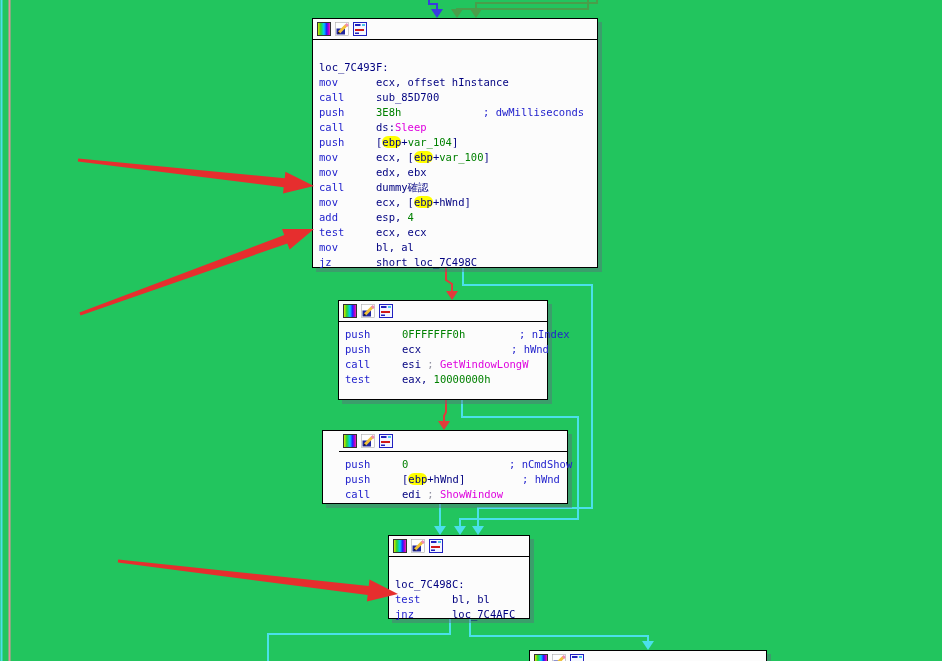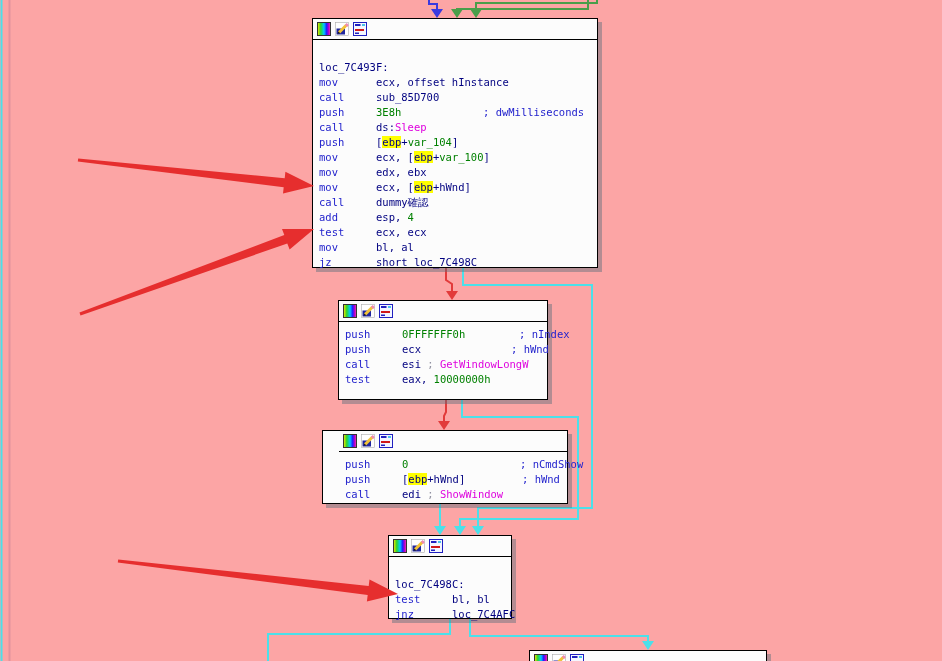--- a/index.html
+++ b/index.html
@@ -1,33 +1,33 @@
 <!DOCTYPE html>
 <html><head>
 <meta charset="utf-8">
 <style>
   html,body{margin:0;padding:0;background:#def2f9;}
-  .canvas{position:relative;width:942px;height:661px;background:#fca5a5;overflow:hidden;
+  .canvas{position:relative;width:942px;height:661px;background:#22c55e;overflow:hidden;
           font-family:"DejaVu Sans Mono",monospace;}
   svg.layer{position:absolute;left:0;top:0;}
   #edges{z-index:1;}
   .node{position:absolute;background:#fcfcfc;border:1px solid #000;box-sizing:border-box;
         box-shadow:4px 4px 0 rgba(90,110,125,.45);z-index:2;}
   .titlebar{height:20px;border-bottom:1px solid #000;display:flex;align-items:center;
             gap:4px;padding-left:4px;background:#fcfcfc;}
   .nicon{width:14px;height:14px;display:block;cursor:pointer;}
   .code{padding:5px 0 0 6px;font-size:10.5px;color:#000;}
   .ln{height:15px;line-height:15px;white-space:pre;position:relative;}
   .tk-m{display:inline-block;width:57px;color:#2323cd;}
   .tk-lb{color:#000080;}
   .tk-r{color:#000080;}
   .tk-n{color:#008000;}
   .tk-a{color:#de00de;}
   .tk-g{color:#9090a0;}
-  .tk-h{color:#000080;background:#ffff00;}
+  .tk-h{color:#000080;background:#ffff00;border-radius:6px;}
   .cmt{position:absolute;top:0;color:#2323cd;}
   #annots{z-index:5;}
 </style>
 </head>
 <body>
 
 <div class="canvas">
   <svg id="edges" class="layer" width="942" height="661">
     <defs>
       <linearGradient id="rainbow" x1="0" y1="0" x2="1" y2="0">
@@ -85,22 +85,22 @@
         <div class="code">
           <div class="ln"></div>
           <div class="ln"><span class="tk-lb">loc_7C493F:</span></div>
           <div class="ln"><span class="tk-m">mov</span><span class="tk-r">ecx, offset hInstance</span></div>
           <div class="ln"><span class="tk-m">call</span><span class="tk-r">sub_85D700</span></div>
           <div class="ln"><span class="tk-m">push</span><span class="tk-n">3E8h</span><span class="cmt" style="left: 164px;">; dwMilliseconds</span></div>
           <div class="ln"><span class="tk-m">call</span><span class="tk-r">ds:</span><span class="tk-a">Sleep</span></div>
           <div class="ln"><span class="tk-m">push</span><span class="tk-r">[</span><span class="tk-h">ebp</span><span class="tk-r">+</span><span class="tk-n">var_104</span><span class="tk-r">]</span></div>
           <div class="ln"><span class="tk-m">mov</span><span class="tk-r">ecx, [</span><span class="tk-h">ebp</span><span class="tk-r">+</span><span class="tk-n">var_100</span><span class="tk-r">]</span></div>
           <div class="ln"><span class="tk-m">mov</span><span class="tk-r">edx, ebx</span></div>
+          <div class="ln"><span class="tk-m">call</span><span class="tk-r">dummy確認</span></div>
           <div class="ln"><span class="tk-m">mov</span><span class="tk-r">ecx, [</span><span class="tk-h">ebp</span><span class="tk-r">+hWnd]</span></div>
-          <div class="ln"><span class="tk-m">call</span><span class="tk-r">dummy確認</span></div>
           <div class="ln"><span class="tk-m">add</span><span class="tk-r">esp, </span><span class="tk-n">4</span></div>
           <div class="ln"><span class="tk-m">test</span><span class="tk-r">ecx, ecx</span></div>
           <div class="ln"><span class="tk-m">mov</span><span class="tk-r">bl, al</span></div>
           <div class="ln"><span class="tk-m">jz</span><span class="tk-r">short loc_7C498C</span></div>
         </div>
       </div>
       <div class="node" style="left: 338px; top: 300px; width: 210px; height: 100px;">
         <div class="titlebar">
           <svg viewBox="0 0 14 14" class="nicon">
             <rect x="0.5" y="0.5" width="13" height="13" fill="url(#rainbow)" stroke="#333"></rect>
@@ -141,26 +141,26 @@
           </svg>
           <svg viewBox="0 0 14 14" class="nicon">
             <rect x="0.5" y="0.5" width="13" height="13" fill="#f4f7ff" stroke="#2020c0"></rect>
             <rect x="2" y="2" width="5.5" height="2" fill="#2020c0"></rect>
             <rect x="9" y="2" width="3" height="2" fill="#49c4e8"></rect>
             <rect x="2" y="7" width="9" height="2" fill="#d01818"></rect>
             <rect x="2" y="10.5" width="4" height="1.5" fill="#2020c0"></rect>
           </svg>
         </div>
         <div class="code">
-          <div class="ln"><span class="tk-m">push</span><span class="tk-n">0</span><span class="cmt" style="left: 175px;">; nCmdShow</span></div>
+          <div class="ln"><span class="tk-m">push</span><span class="tk-n">0</span><span class="cmt" style="left: 164px;">; nCmdShow</span></div>
           <div class="ln"><span class="tk-m">push</span><span class="tk-r">[</span><span class="tk-h">ebp</span><span class="tk-r">+hWnd]</span><span class="cmt" style="left: 177px;">; hWnd</span></div>
           <div class="ln"><span class="tk-m">call</span><span class="tk-r">edi </span><span class="tk-g">; </span><span class="tk-a">ShowWindow</span></div>
         </div>
       </div>
-      <div class="node" style="left: 388px; top: 535px; width: 124px; height: 84px;">
+      <div class="node" style="left: 388px; top: 535px; width: 142px; height: 84px;">
         <div class="titlebar">
           <svg viewBox="0 0 14 14" class="nicon">
             <rect x="0.5" y="0.5" width="13" height="13" fill="url(#rainbow)" stroke="#333"></rect>
           </svg>
           <svg viewBox="0 0 14 14" class="nicon">
             <rect x="0.5" y="0.5" width="13" height="13" fill="#fff" stroke="#aaa" stroke-width="0.6"></rect>
             <rect x="1.5" y="6.5" width="8.5" height="6" fill="#20269e"></rect>
             <line x1="4" y1="10.5" x2="11.5" y2="3" stroke="#f2c238" stroke-width="3"></line>
             <polygon points="2.6,11.8 5.2,11.2 3.4,9.4" fill="#1a1a1a"></polygon>
             <rect x="10.4" y="1.7" width="3" height="2.6" transform="rotate(45 11.9 3)" fill="#f08ab0"></rect>

